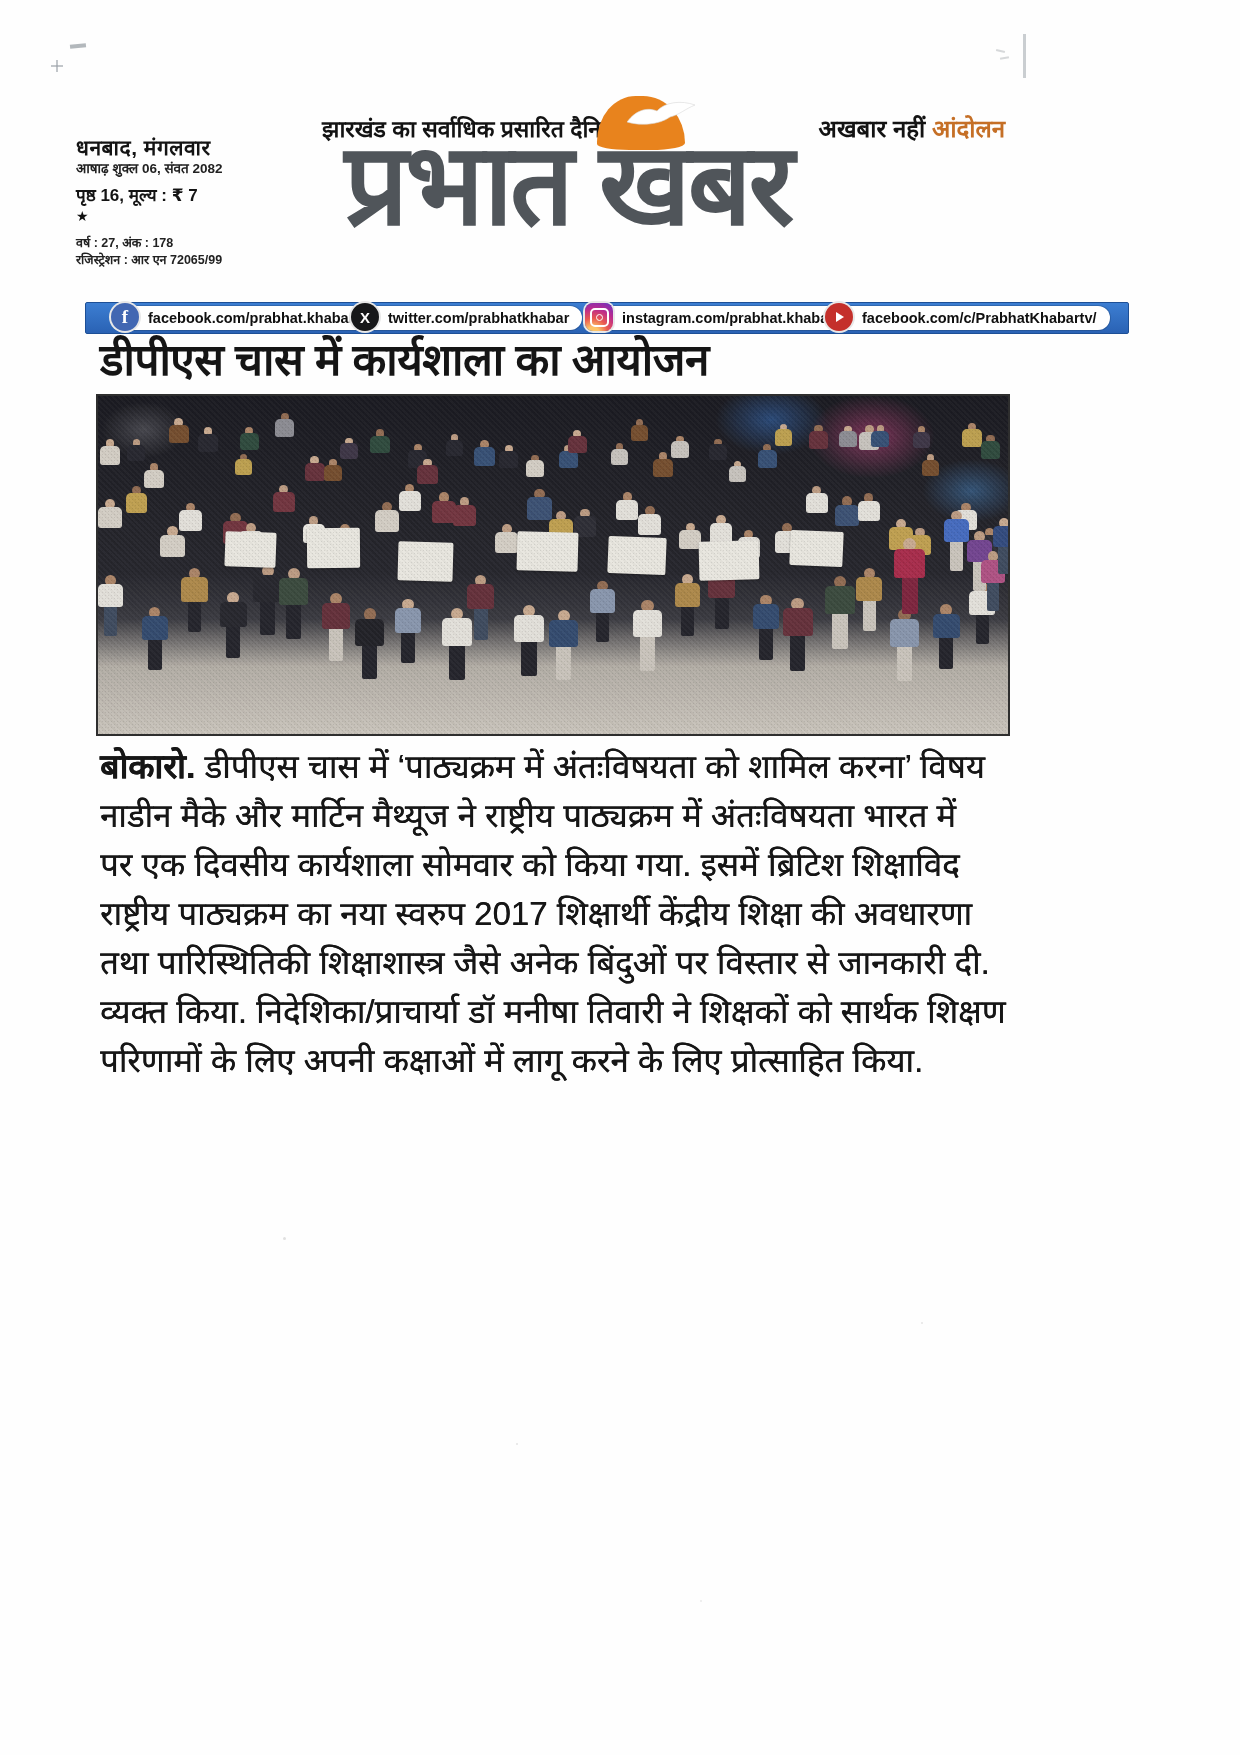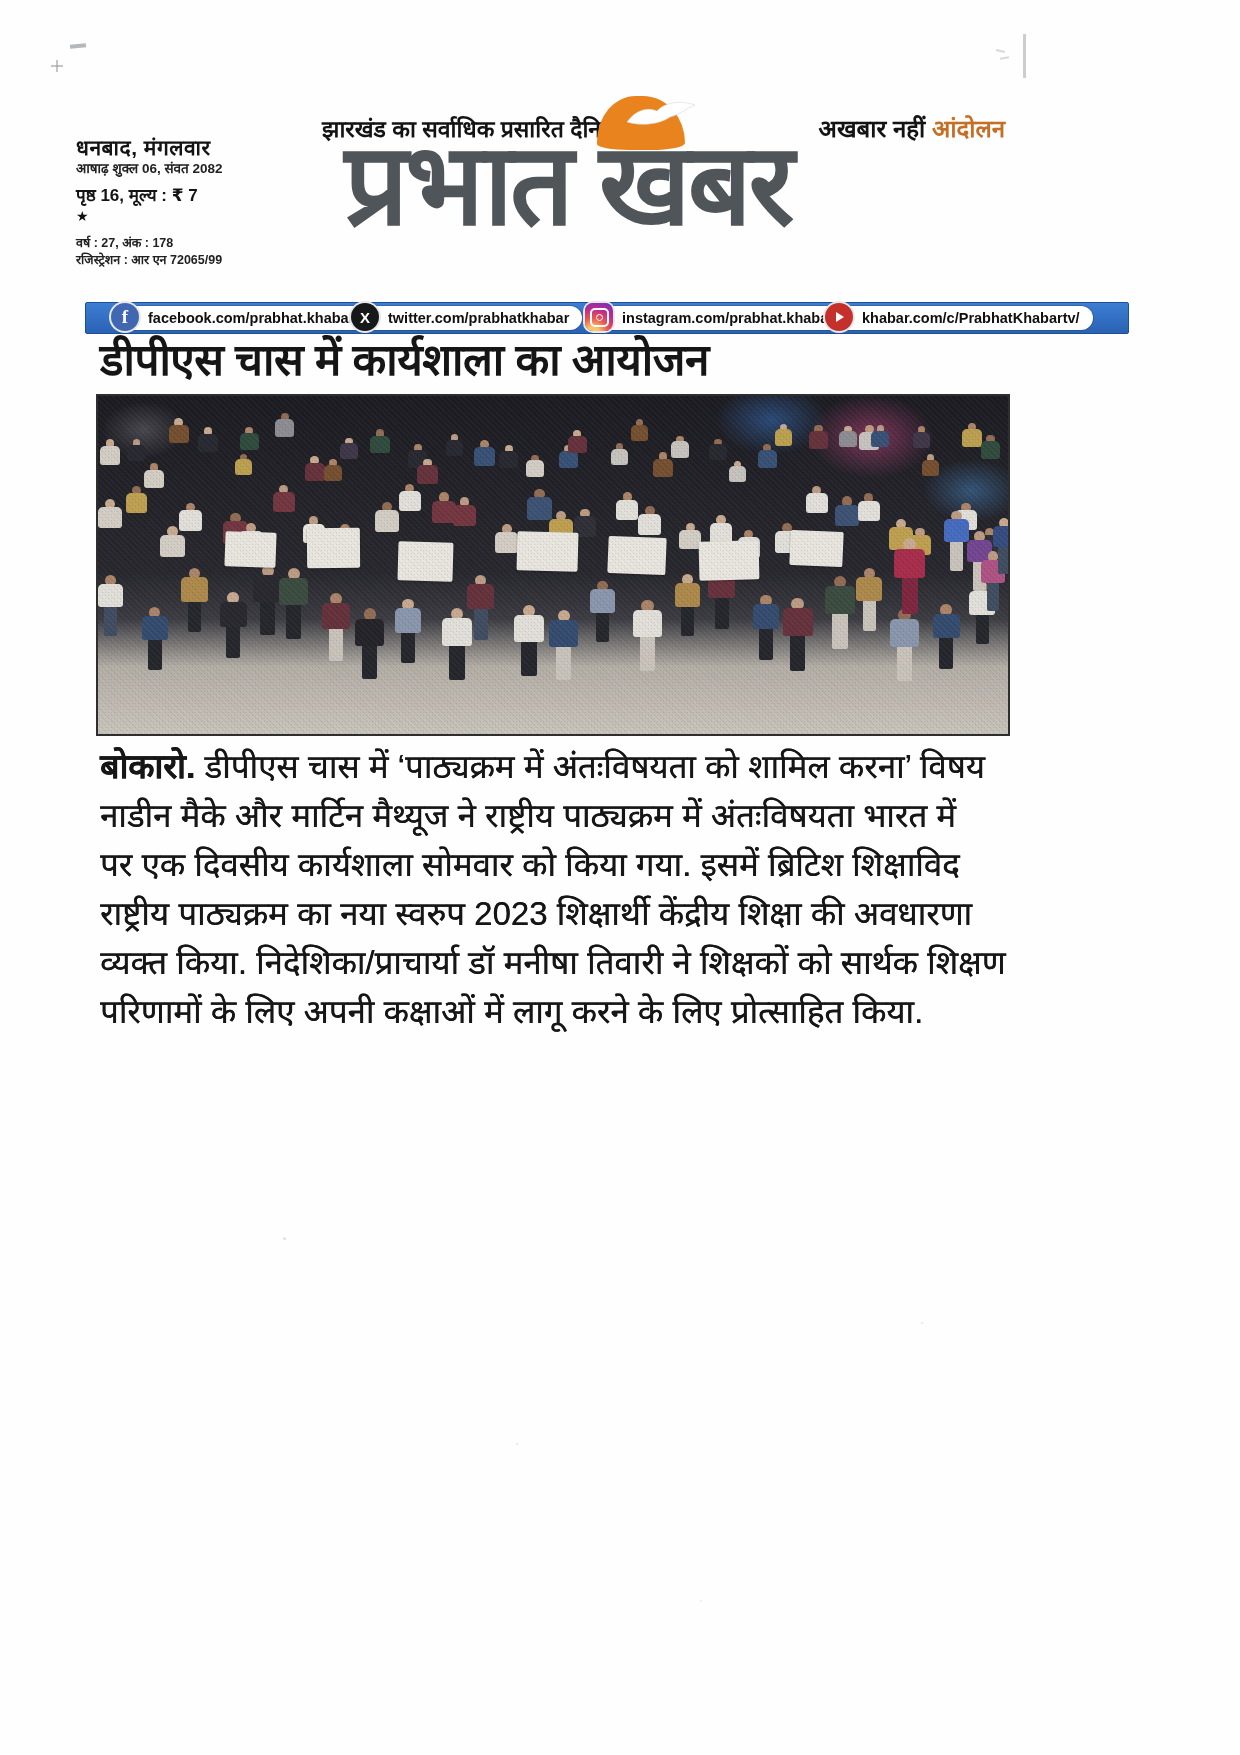--- a/index.html
+++ b/index.html
@@ -150,21 +150,21 @@
           <span class="ig-frame">
             <span class="ig-lens"></span>
           </span>
         </span>
       <span>instagram.com/prabhat.khabar</span>
     </div>
     <div class="social-pill pill-yt">
       <span class="soc-ic ic-yt">
           <span class="yt-play"></span>
         </span>
-      <span>khabar.com/c/PrabhatKhabartv/</span>
+      <span>facebook.com/c/PrabhatKhabartv/</span>
     </div>
   </div>
 
   <div class="headline">डीपीएस चास में कार्यशाला का आयोजन</div>
 
   <div class="photo">
     <div class="photo-people">
         <div class="fig" style="left: 0.197538%; top: 12.7973%; width: 20.3054px;">
           <div class="fig-head" style="background: rgb(210, 171, 138); height: 8.59074px; width: 8.59074px;"></div>
           <div class="fig-torso" style="background: rgb(217, 210, 198); height: 18.7434px;"></div>
@@ -582,18 +582,19 @@
           <div class="fig-legs" style="background: rgb(58, 74, 99); height: 27px;"></div>
         </div>
       </div>
     <div class="photo-noise"></div>
   </div>
 
   <div class="article-body">
     <p class="body-line" style="margin:0;"><span class="body-lead">बोकारो.</span><span> डीपीएस चास में ‘पाठ्यक्रम में अंतःविषयता को शामिल करना’ विषय</span></p>
     <p class="body-line" style="margin:0;">नाडीन मैके और मार्टिन मैथ्यूज ने राष्ट्रीय पाठ्यक्रम में अंतःविषयता भारत में</p>
     <p class="body-line" style="margin:0;">पर एक दिवसीय कार्यशाला सोमवार को किया गया. इसमें ब्रिटिश शिक्षाविद</p>
-    <p class="body-line" style="margin:0;">राष्ट्रीय पाठ्यक्रम का नया स्वरुप 2023 शिक्षार्थी केंद्रीय शिक्षा की अवधारणा</p>
+    <p class="body-line" style="margin:0;">राष्ट्रीय पाठ्यक्रम का नया स्वरुप 2017 शिक्षार्थी केंद्रीय शिक्षा की अवधारणा</p>
+    <p class="body-line" style="margin:0;">तथा पारिस्थितिकी शिक्षाशास्त्र जैसे अनेक बिंदुओं पर विस्तार से जानकारी दी.</p>
     <p class="body-line" style="margin:0;">व्यक्त किया. निदेशिका/प्राचार्या डॉ मनीषा तिवारी ने शिक्षकों को सार्थक शिक्षण</p>
     <p class="body-line" style="margin:0;">परिणामों के लिए अपनी कक्षाओं में लागू करने के लिए प्रोत्साहित किया.</p>
   </div>
 
 </div>
 
 </body></html>

